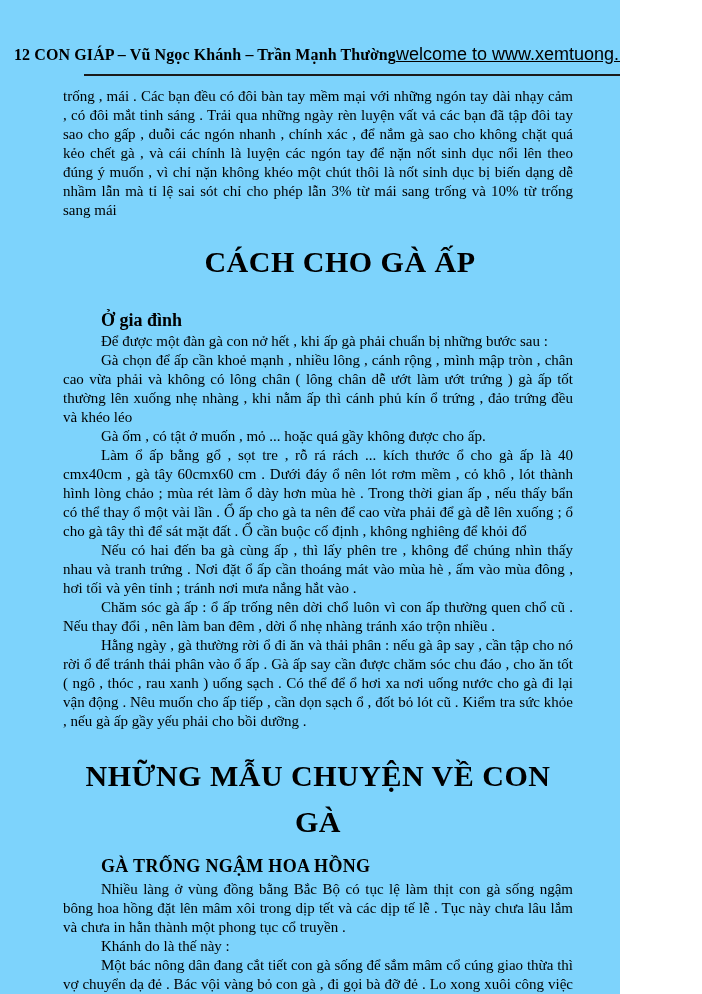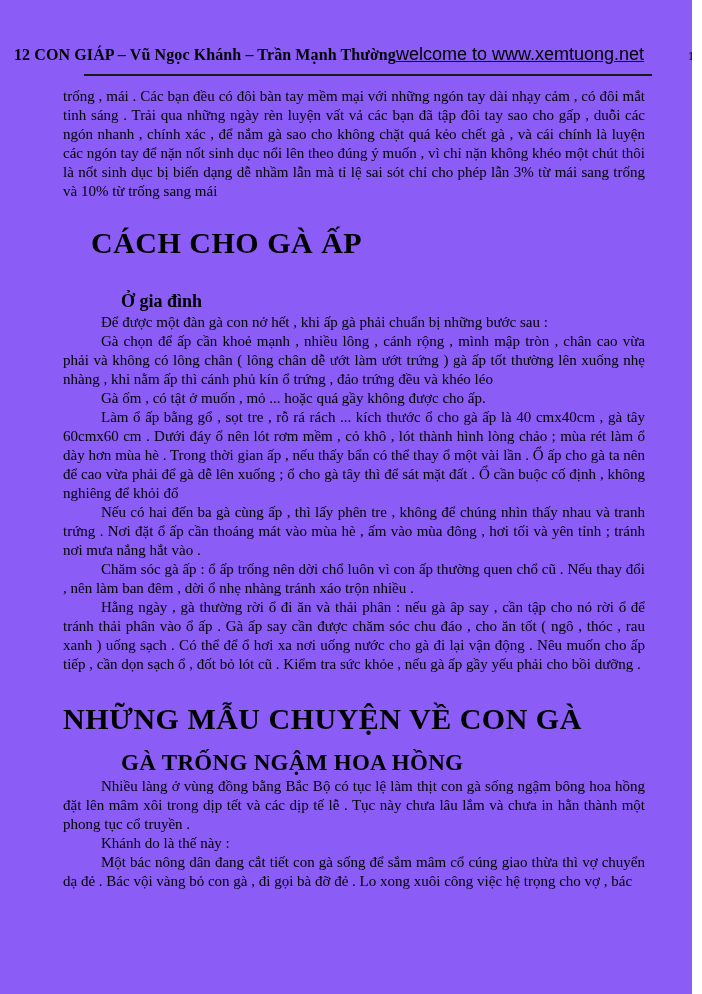--- a/index.html
+++ b/index.html
@@ -1,20 +1,20 @@
 <!DOCTYPE html>
 <html><head>
 <meta charset="utf-8">
 <style>
   html, body { margin: 0; padding: 0; background: #ffffff; }
   .page {
     position: relative;
-    width: 692px;
+    width: 620px;
     height: 994px;
-    background: #8b5cf6;
+    background: #7dd3fc;
     color: #000000;
     font-family: "Liberation Serif", serif;
     overflow: hidden;
     box-sizing: border-box;
   }
   .header {
     display: flex;
     align-items: baseline;
     padding: 44px 12px 0 14px;
     white-space: nowrap;
@@ -47,38 +47,38 @@
     font-size: 15px;
     line-height: 19px;
     text-align: justify;
   }
   .content p { margin: 0; text-indent: 38px; }
   .content p.no-indent { text-indent: 0; }
   .h-big {
     font-weight: bold;
     font-size: 30px;
     line-height: 46px;
-    text-align: left;
+    text-align: center;
     text-indent: 0;
-    margin: 19px 0 24px 28px;
+    margin: 19px 0 24px 44px;
     letter-spacing: 0.5px;
   }
   .h-big.centered {
     margin: 22px 0 8px 0;
   }
   .h-sub {
     font-weight: bold;
     font-size: 18px;
     line-height: 22px;
     text-indent: 0;
-    margin: 0 0 1px 58px;
+    margin: 0 0 1px 38px;
     text-align: left;
   }
   .h-sub.caps {
-    font-size: 23px;
+    font-size: 18px;
     line-height: 26px;
     letter-spacing: 0.3px;
   }
 </style>
 </head>
 <body>
 
 <div class="page">
 
   <div class="header">

